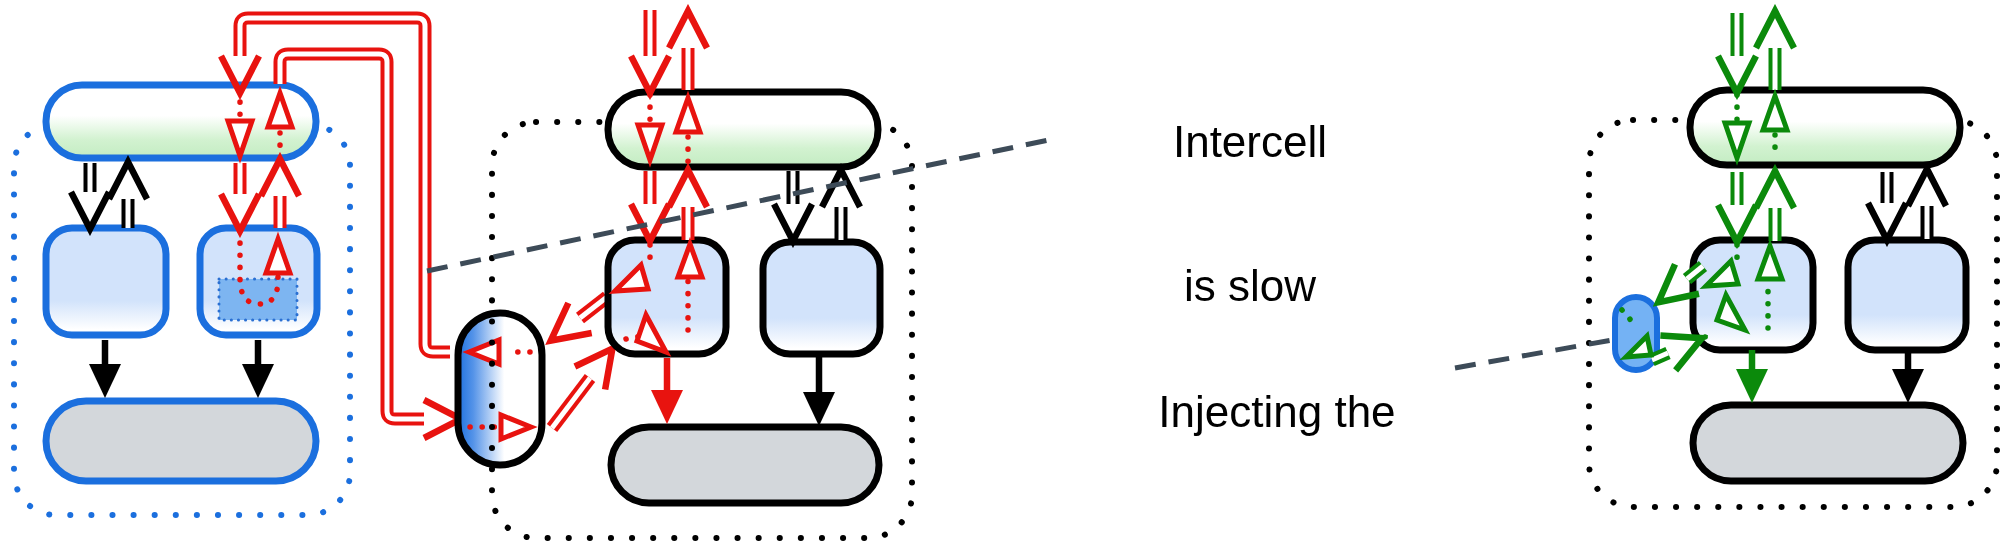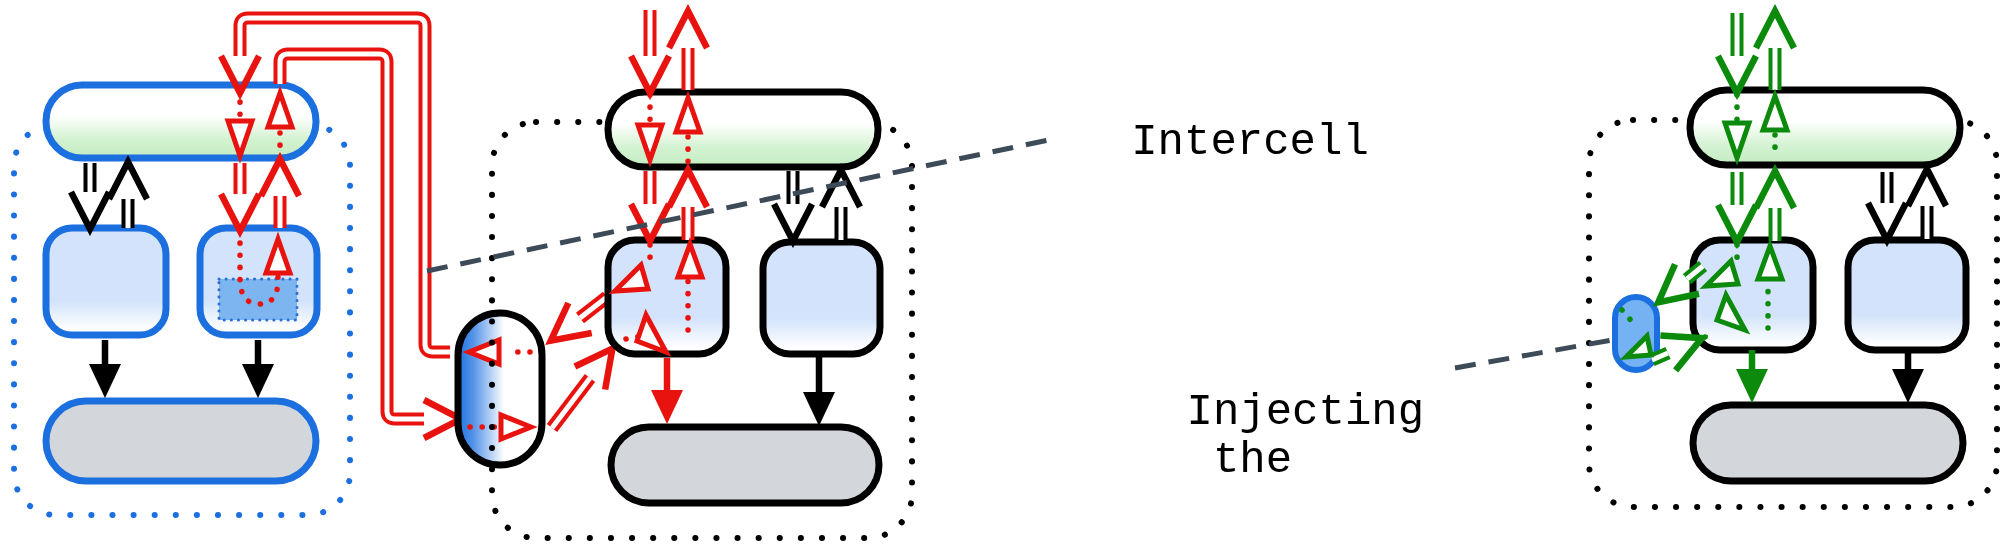--- a/index.html
+++ b/index.html
@@ -1,17 +1,17 @@
 <!DOCTYPE html>
 <html><head>
 <meta charset="utf-8">
 <style>
   html,body{margin:0;padding:0}
   .stage{position:relative;width:2014px;height:555px;background:#ffffff;
-         font-family:Liberation Mono, monospace;overflow:hidden}
+         font-family:Liberation Sans, sans-serif;overflow:hidden}
   .stage svg{position:absolute;left:0;top:0}
   .note{position:absolute;text-align:center;font-size:44px;line-height:48px;
         color:#000;white-space:pre-wrap}
 
   
   .bdrB{fill:none;stroke:#1b6fde;stroke-width:6;stroke-dasharray:.1 21;stroke-linecap:round}
   .bdrK{fill:none;stroke:#000000;stroke-width:6;stroke-dasharray:.1 21;stroke-linecap:round}
   .shpB{stroke:#1b6fde;stroke-width:7}
   .shpK{stroke:#000000;stroke-width:7}
   .dbl{fill:none;stroke-width:13}
@@ -220,20 +220,21 @@
       <polygon class="triG" points="1626,357 1647,336 1651,355"></polygon>
     </g>
   </g>
 
   <path class="dash" d="M427,271 L1058,138"></path>
   <path class="dash" d="M1455,368 L1612,340"></path>
 </svg>
 
 <div class="note" style="left:1040px;top:22px;width:420px">
   <div>Intercell</div>
+  <div>is slow</div>
 </div>
 
 <div class="note" style="left:1030px;top:244px;width:445px">
   <div>
     <span>Injecting the</span>
   </div>
   
   
   
   

